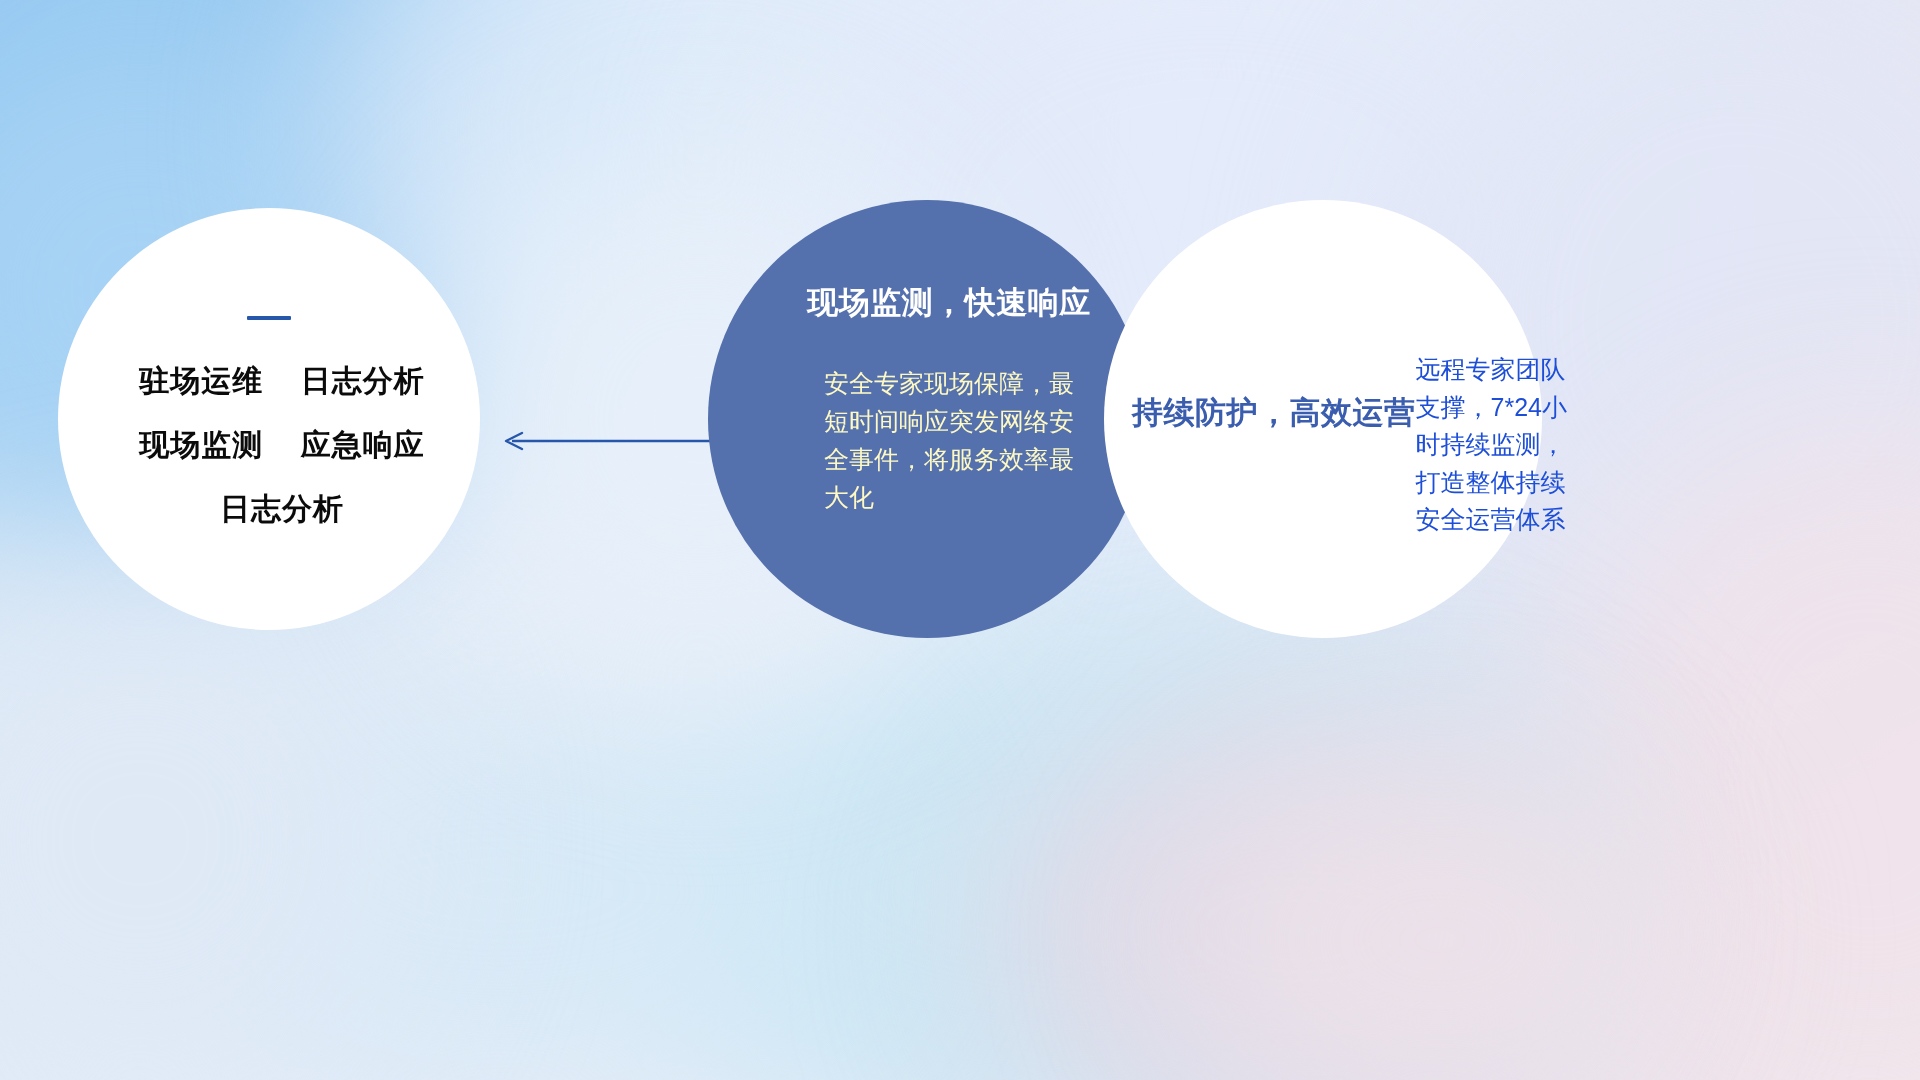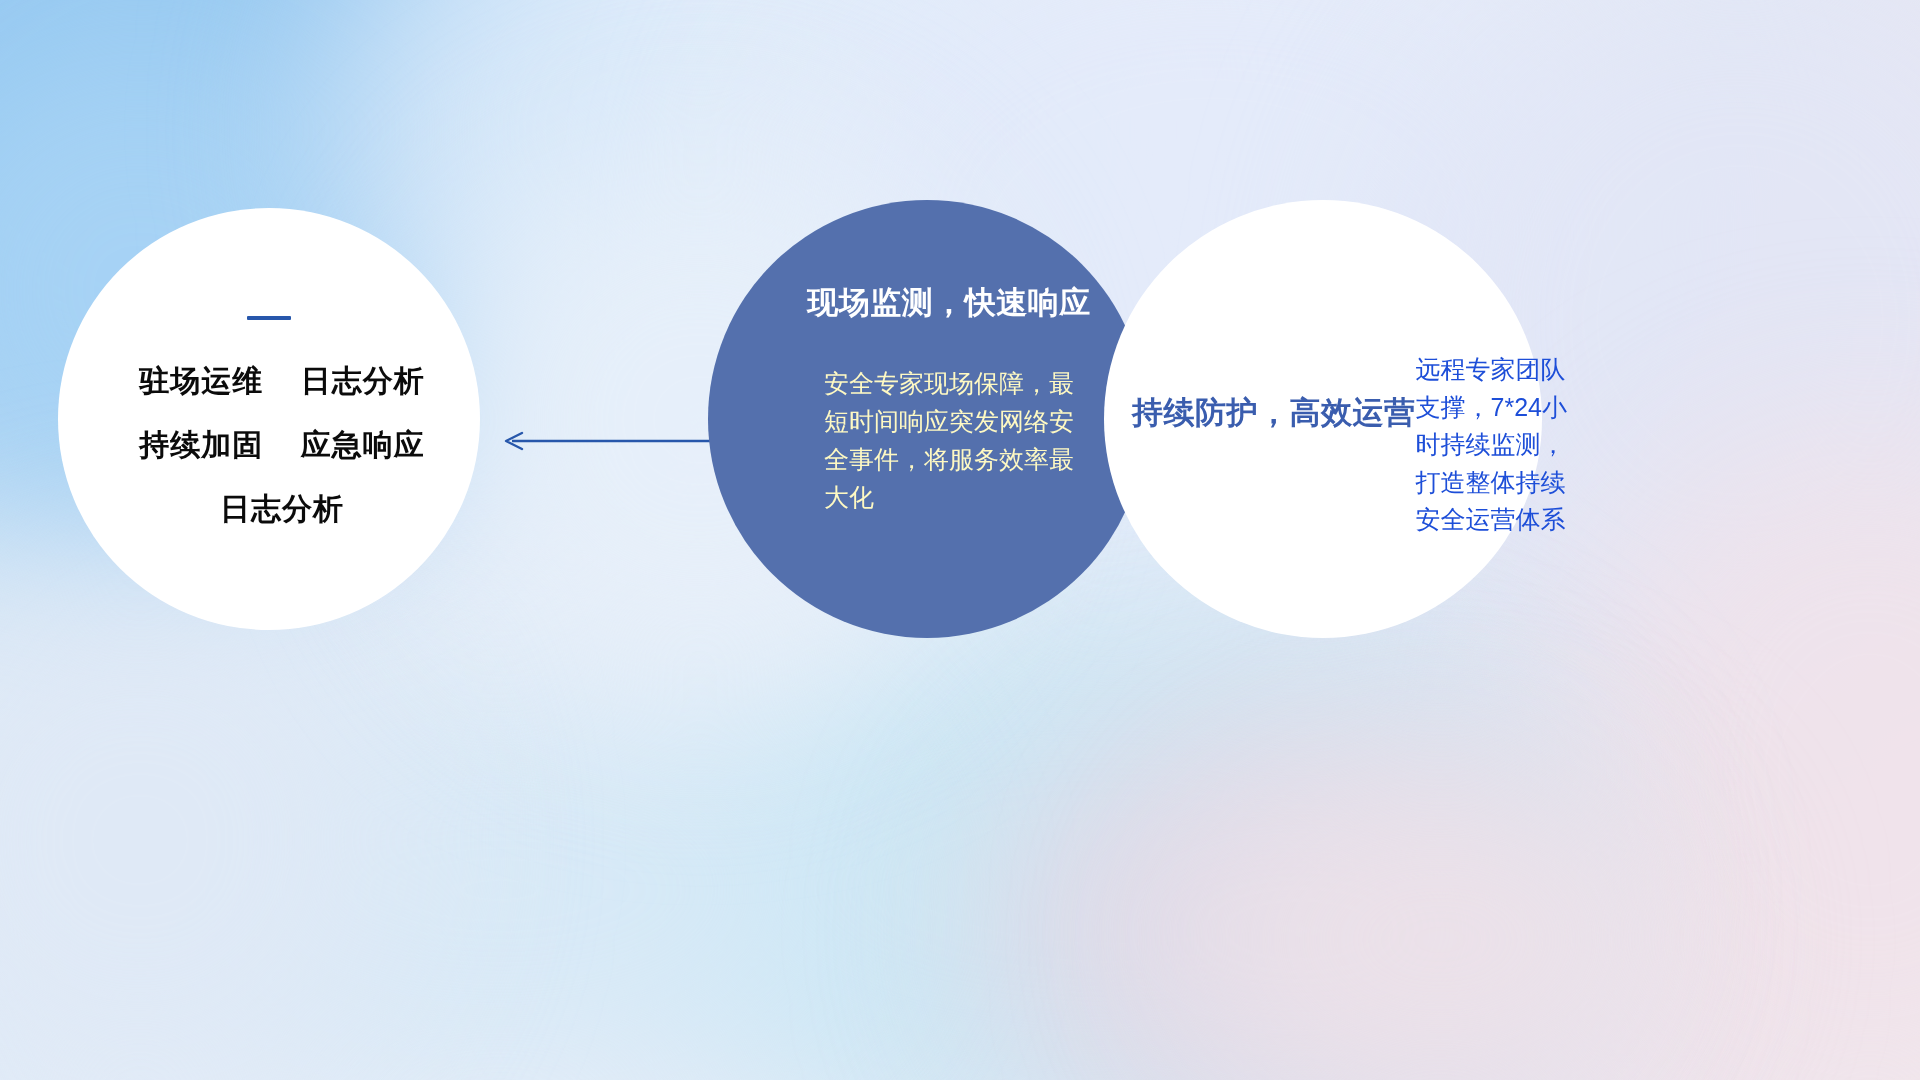--- a/index.html
+++ b/index.html
@@ -208,21 +208,21 @@
     <div class="mid-inner">
       <div class="mid-title">现场监测，快速响应</div>
       <div class="mid-body">安全专家现场保障，最短时间响应突发网络安全事件，将服务效率最大化</div>
     </div>
   </div>
 
   <div class="circle circle-left">
     <div class="left-inner">
       <div class="divider-dash"></div>
       <div class="left-line">驻场运维    日志分析</div>
-      <div class="left-line">持续加固    应急响应</div>
+      <div class="left-line">现场监测    应急响应</div>
       <div class="left-line">日志分析</div>
     </div>
   </div>
 
   <div class="circle circle-right">
     <div class="right-inner">
       <div class="right-title">持续防护，高效运营</div>
       <div class="right-body">远程专家团队支撑，7*24小时持续监测，打造整体持续安全运营体系</div>
     </div>
   </div>

